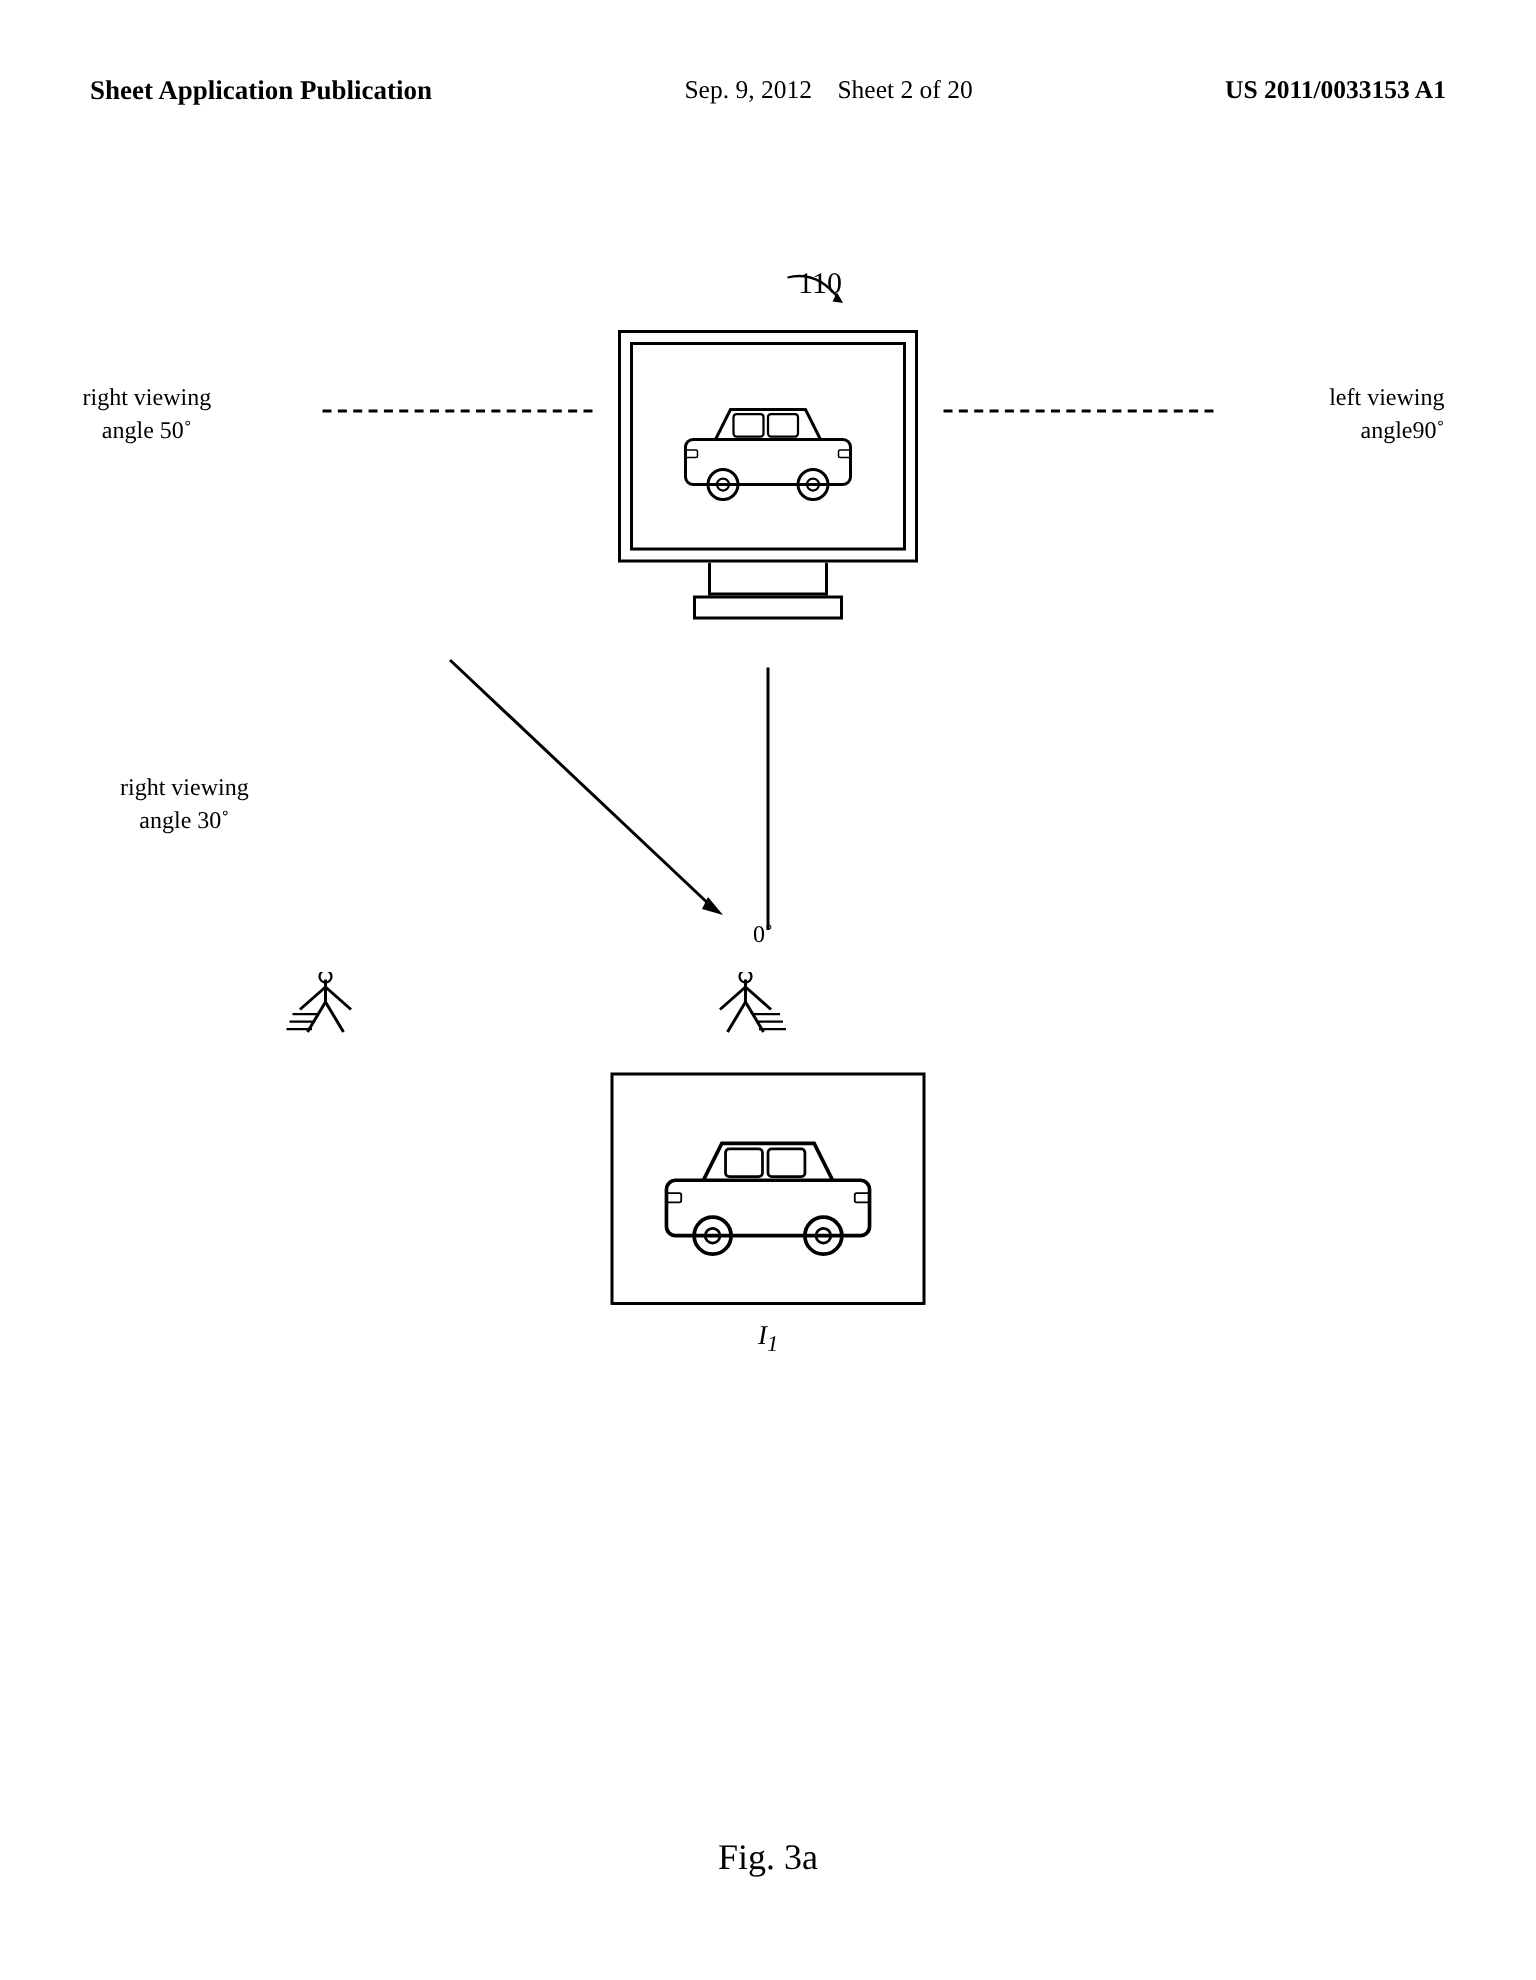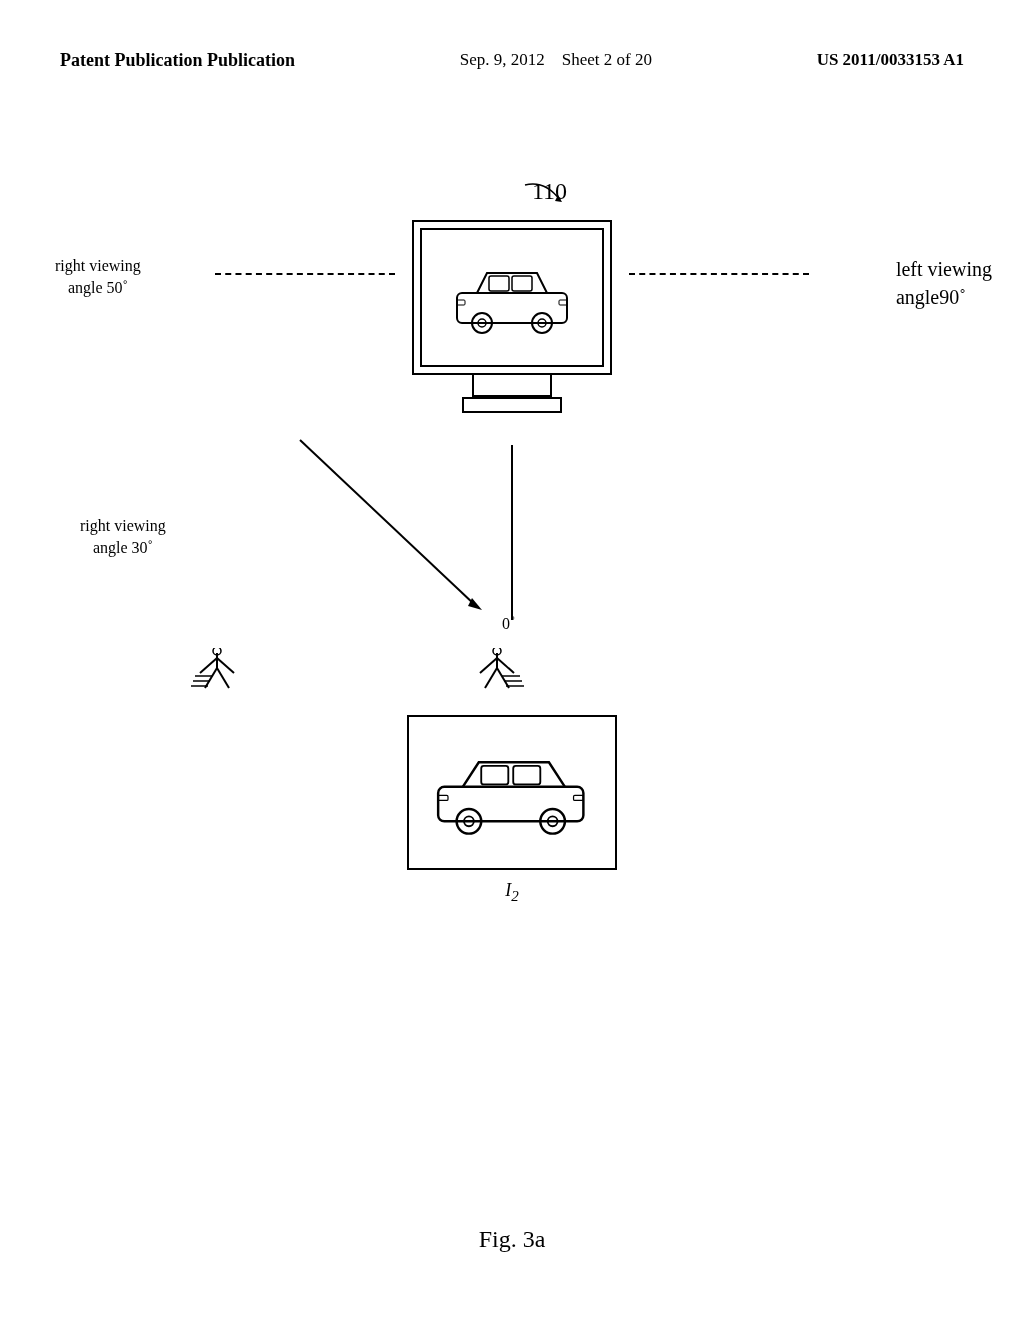--- a/index.html
+++ b/index.html
@@ -98,23 +98,23 @@
       left: 55px;
       text-align: center;
       font-size: 16px;
       line-height: 1.4;
     }
 
     
     .left-angle-90 {
       position: absolute;
       top: 95px;
-      right: 32px;
-      text-align: left;
-      font-size: 20px;
+      right: 61px;
+      text-align: right;
+      font-size: 16px;
       line-height: 1.4;
     }
 
     
     .dashed-line-left {
       position: absolute;
       top: 113px;
       left: 215px;
       width: 180px;
       border-top: 2.5px dashed #000;
@@ -193,31 +193,31 @@
       left: 50%;
       transform: translateX(-50%);
       font-size: 24px;
       white-space: nowrap;
     }
   </style>
 </head>
 <body>
 
 <div class="header">
-  <div class="header-left">Patent Publication Publication</div>
+  <div class="header-left">Sheet Application Publication</div>
   <div class="header-center">
     <span>Sep. 9, 2012</span>&nbsp;&nbsp;&nbsp;
     <span>Sheet 2 of 20</span>
   </div>
   <div class="header-right">US 2011/0033153 A1</div>
 </div>
 
 <div class="diagram-area">
 
-  <div style="position:absolute; top:18px; left:50%; transform:translateX(20px); font-size:24px;">110</div>
+  <div style="position:absolute; top:18px; left:50%; transform:translateX(20px); font-size:20px;">110</div>
 
   <div style="position:absolute; top:20px; left:50%; transform:translateX(8px);">
     <svg width="60" height="30" viewBox="0 0 60 30">
       <path d="M 5 5 Q 25 0 40 20" stroke="#000" stroke-width="1.5" fill="none"></path>
       <polygon points="38,15 42,22 35,21" fill="#000"></polygon>
     </svg>
   </div>
 
   <div class="monitor-container">
     <div class="monitor-screen">
@@ -301,38 +301,37 @@
       <circle cx="27" cy="3" r="4" stroke="#000" stroke-width="1.5" fill="none"></circle>
 
       <line x1="32" y1="28" x2="50" y2="28" stroke="#000" stroke-width="1.5"></line>
       <line x1="34" y1="33" x2="52" y2="33" stroke="#000" stroke-width="1.5"></line>
       <line x1="36" y1="38" x2="54" y2="38" stroke="#000" stroke-width="1.5"></line>
     </svg>
   </div>
 
   <div class="bottom-boxes">
 
+
     <div style="display:flex;flex-direction:column;align-items:center;">
       <div class="image-box">
         <svg width="160" height="100" viewBox="0 0 130 80">
-
-          <rect x="5" y="35" width="118" height="28" rx="5" ry="5" stroke="#000" stroke-width="2" fill="none"></rect>
-          <path d="M 25 35 L 38 15 L 95 15 L 108 35" stroke="#000" stroke-width="2" fill="none"></path>
-          <rect x="40" y="18" width="22" height="15" rx="2" stroke="#000" stroke-width="1.5" fill="none"></rect>
-          <rect x="66" y="18" width="22" height="15" rx="2" stroke="#000" stroke-width="1.5" fill="none"></rect>
-          <circle cx="30" cy="63" r="10" stroke="#000" stroke-width="2" fill="none"></circle>
-          <circle cx="30" cy="63" r="4" stroke="#000" stroke-width="1.5" fill="none"></circle>
-          <circle cx="98" cy="63" r="10" stroke="#000" stroke-width="2" fill="none"></circle>
-          <circle cx="98" cy="63" r="4" stroke="#000" stroke-width="1.5" fill="none"></circle>
-          <rect x="5" y="42" width="8" height="4" rx="1" stroke="#000" stroke-width="1" fill="none"></rect>
-          <rect x="115" y="42" width="8" height="4" rx="1" stroke="#000" stroke-width="1" fill="none"></rect>
+          <rect x="10" y="35" width="110" height="30" rx="5" ry="5" stroke="#000" stroke-width="2" fill="none"></rect>
+          <path d="M 30 35 L 40 15 L 90 15 L 100 35" stroke="#000" stroke-width="2" fill="none"></path>
+          <rect x="42" y="18" width="20" height="15" rx="2" stroke="#000" stroke-width="1.5" fill="none"></rect>
+          <rect x="65" y="18" width="20" height="15" rx="2" stroke="#000" stroke-width="1.5" fill="none"></rect>
+          <circle cx="35" cy="65" r="10" stroke="#000" stroke-width="2" fill="none"></circle>
+          <circle cx="35" cy="65" r="4" stroke="#000" stroke-width="1.5" fill="none"></circle>
+          <circle cx="95" cy="65" r="10" stroke="#000" stroke-width="2" fill="none"></circle>
+          <circle cx="95" cy="65" r="4" stroke="#000" stroke-width="1.5" fill="none"></circle>
+          <rect x="10" y="42" width="8" height="5" rx="1" stroke="#000" stroke-width="1" fill="none"></rect>
+          <rect x="112" y="42" width="8" height="5" rx="1" stroke="#000" stroke-width="1" fill="none"></rect>
         </svg>
       </div>
       <div class="image-label">
-        <span>I</span><sub>2</sub>
+        <span>I</span><sub>1</sub>
       </div>
     </div>
-
   </div>
 
 </div>
 
 <div class="fig-caption">Fig.  3a</div>
 
 </body></html>

